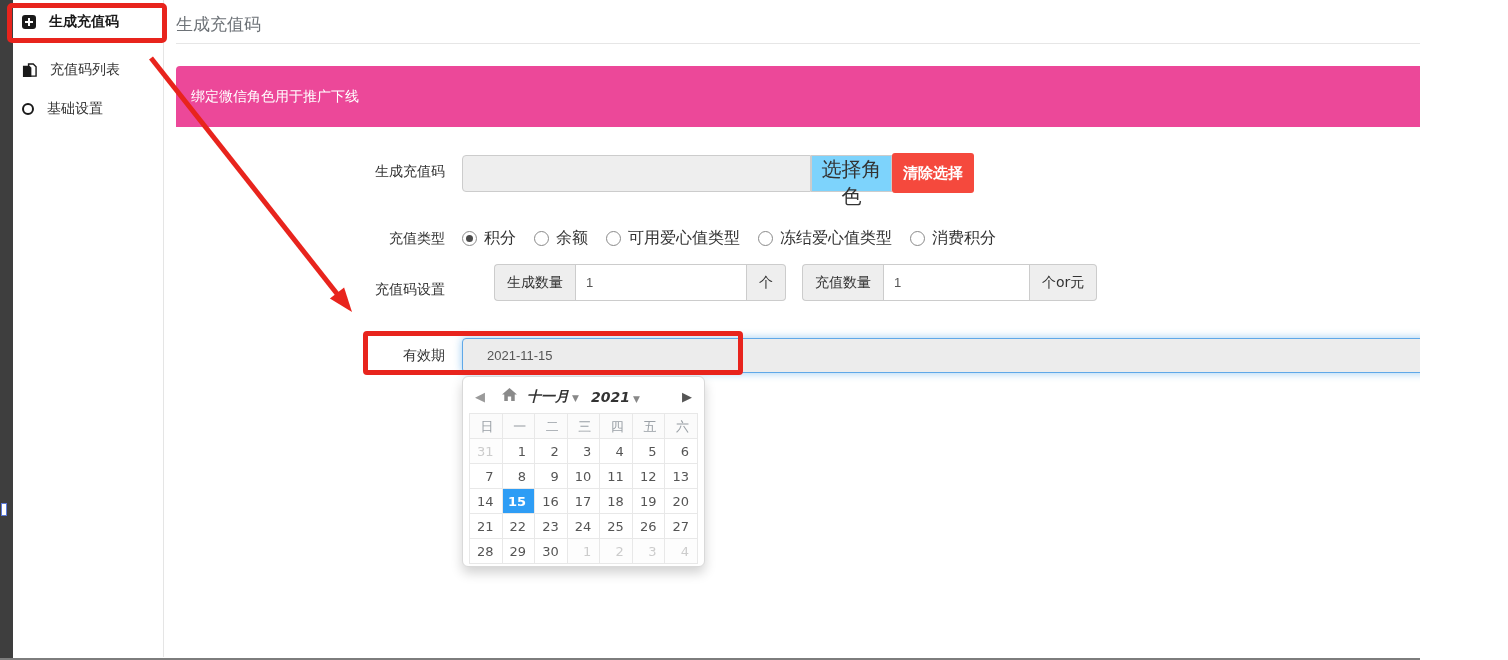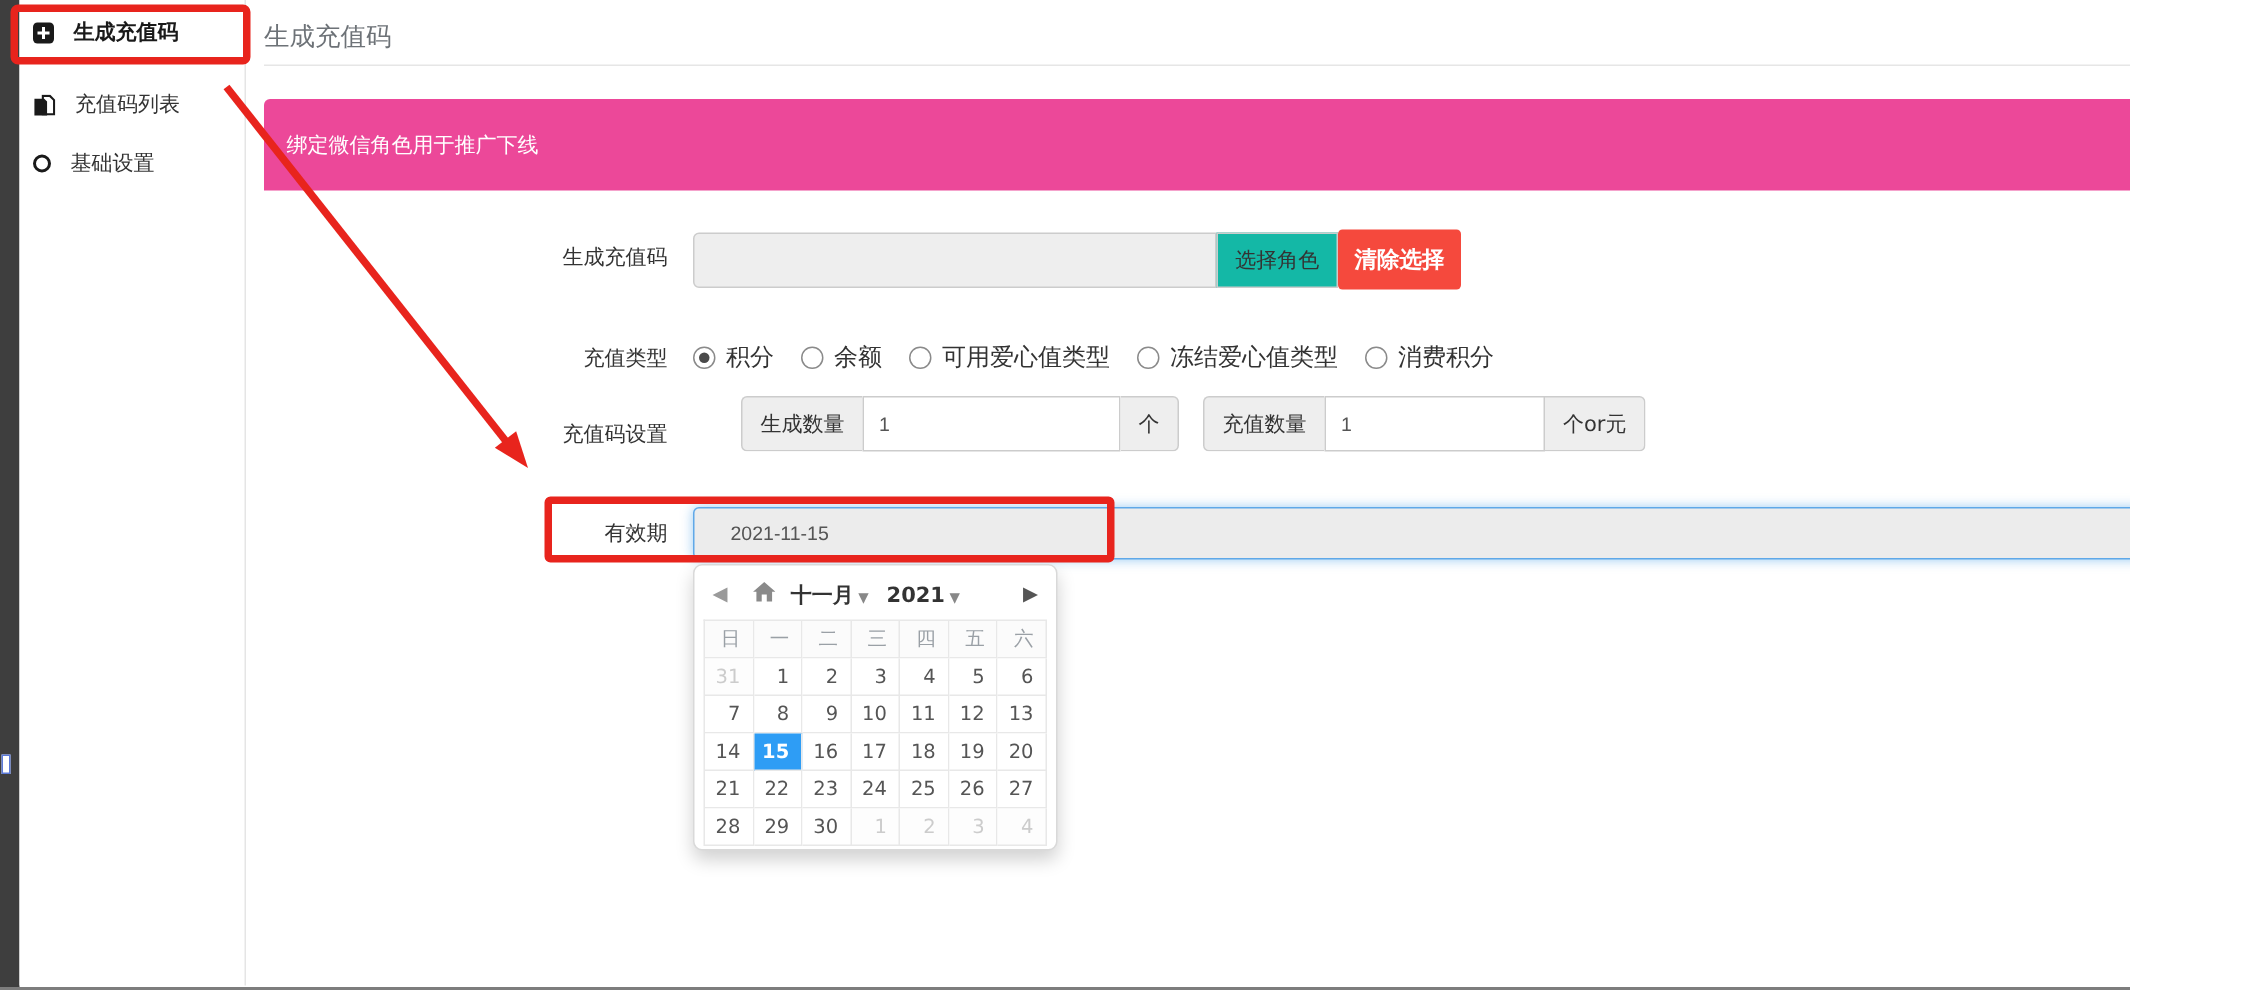--- a/index.html
+++ b/index.html
@@ -27,22 +27,22 @@
   .page-title { position:absolute; left:176px; top:13px; font-size:17px; color:#6d7277; }
   .title-hr { position:absolute; left:176px; top:43px; width:1332px; height:1px; background:#e6e6e6; }
   .panel-heading { position:absolute; left:176px; top:66px; width:1332px; height:61px; background:#ec4899;
     border-radius:4px 4px 0 0; display:flex; align-items:center; padding-left:15px;
     color:#fff; font-size:14px; }
 
   
   .f-label { position:absolute; width:120px; left:325px; text-align:right; font-size:14px; color:#333; }
   .role-input { position:absolute; left:462px; top:155px; width:349px; height:37px; background:#eee;
     border:1px solid #ccc; border-radius:4px 0 0 4px; }
-  .btn-select { position:absolute; left:811px; top:155px; width:81px; height:37px; background:#14b8a6;
-    border:1px solid #ccc; font-size:14px; color:#333; cursor:pointer; }
+  .btn-select { position:absolute; left:811px; top:155px; width:81px; height:37px; background:#7dd3fc;
+    border:1px solid #ccc; font-size:20px; color:#333; cursor:pointer; }
   .btn-clear { position:absolute; left:892px; top:153px; width:82px; height:40px; background:#f5493d;
     border:none; border-radius:3px; font-size:15px; font-weight:bold; color:#fff; cursor:pointer; }
 
   .radio-row { position:absolute; left:462px; top:224px; height:28px; display:flex; align-items:center; gap:18px; }
   .radio-option { display:flex; align-items:center; gap:7px; cursor:pointer; }
   .radio-circle { width:15px; height:15px; border:1px solid #8a8a8a; border-radius:50%; background:#fff; position:relative; }
   .radio-circle.checked::after { content:""; position:absolute; left:3px; top:3px; width:7px; height:7px; background:#4a4a4a; border-radius:50%; }
   .radio-option span.txt { font-size:16px; color:#333; }
 
   .igroup { position:absolute; top:264px; height:37px; display:flex;padding-left:32px; }
@@ -58,21 +58,21 @@
     border:1px solid #5fa8e8; border-radius:4px 0 0 4px; box-shadow:0 0 8px rgba(102,175,233,.65);
     font-size:13px; color:#555; padding:0 24px; outline:none; }
 
   
   .calendar { position:absolute; left:462px; top:376px; width:243px; height:191px; background:#fff;
     border:1px solid #d9d9d9; border-radius:6px; box-shadow:0 6px 12px rgba(0,0,0,.18); padding:6px 6px; z-index:30; }
   .cal-header { height:27px; display:flex; align-items:center; position:relative; }
   .cal-prev { position:absolute; left:6px; color:#9a9a9a; font-size:13px; cursor:pointer; }
   .cal-next { position:absolute; right:6px; color:#555; font-size:13px; cursor:pointer; }
   .cal-home { position:absolute; left:33px; top:5px; cursor:pointer; }
-  .cal-center { margin:2px auto; display:flex; align-items:center; gap:12px; }
+  .cal-center { margin:2px auto; display:flex; align-items:center; gap:12px;font-style:italic; }
   .cal-select { display:flex; align-items:baseline; gap:3px; cursor:pointer; font-size:14px; font-weight:bold; color:#333; }
   .cal-caret { font-size:9px; color:#888; }
   .cal-grid { margin-top:3px; display:grid; grid-template-columns:repeat(7,1fr);
     border-top:1px solid #e8e8e8; border-left:1px solid #e8e8e8; }
   .cal-cell { height:25px; line-height:25px; text-align:right; padding-right:8px; font-size:13px; color:#555;
     border-right:1px solid #e8e8e8; border-bottom:1px solid #e8e8e8; background:#fff; cursor:pointer; }
   .cal-cell.head { color:#9aa0a6; background:#fbfbfb; cursor:default; }
   .cal-cell.muted { color:#ccc; background:#fdfdfd; }
   .cal-cell.selected { background:#2e9df5; color:#fff; font-weight:bold; }
 

